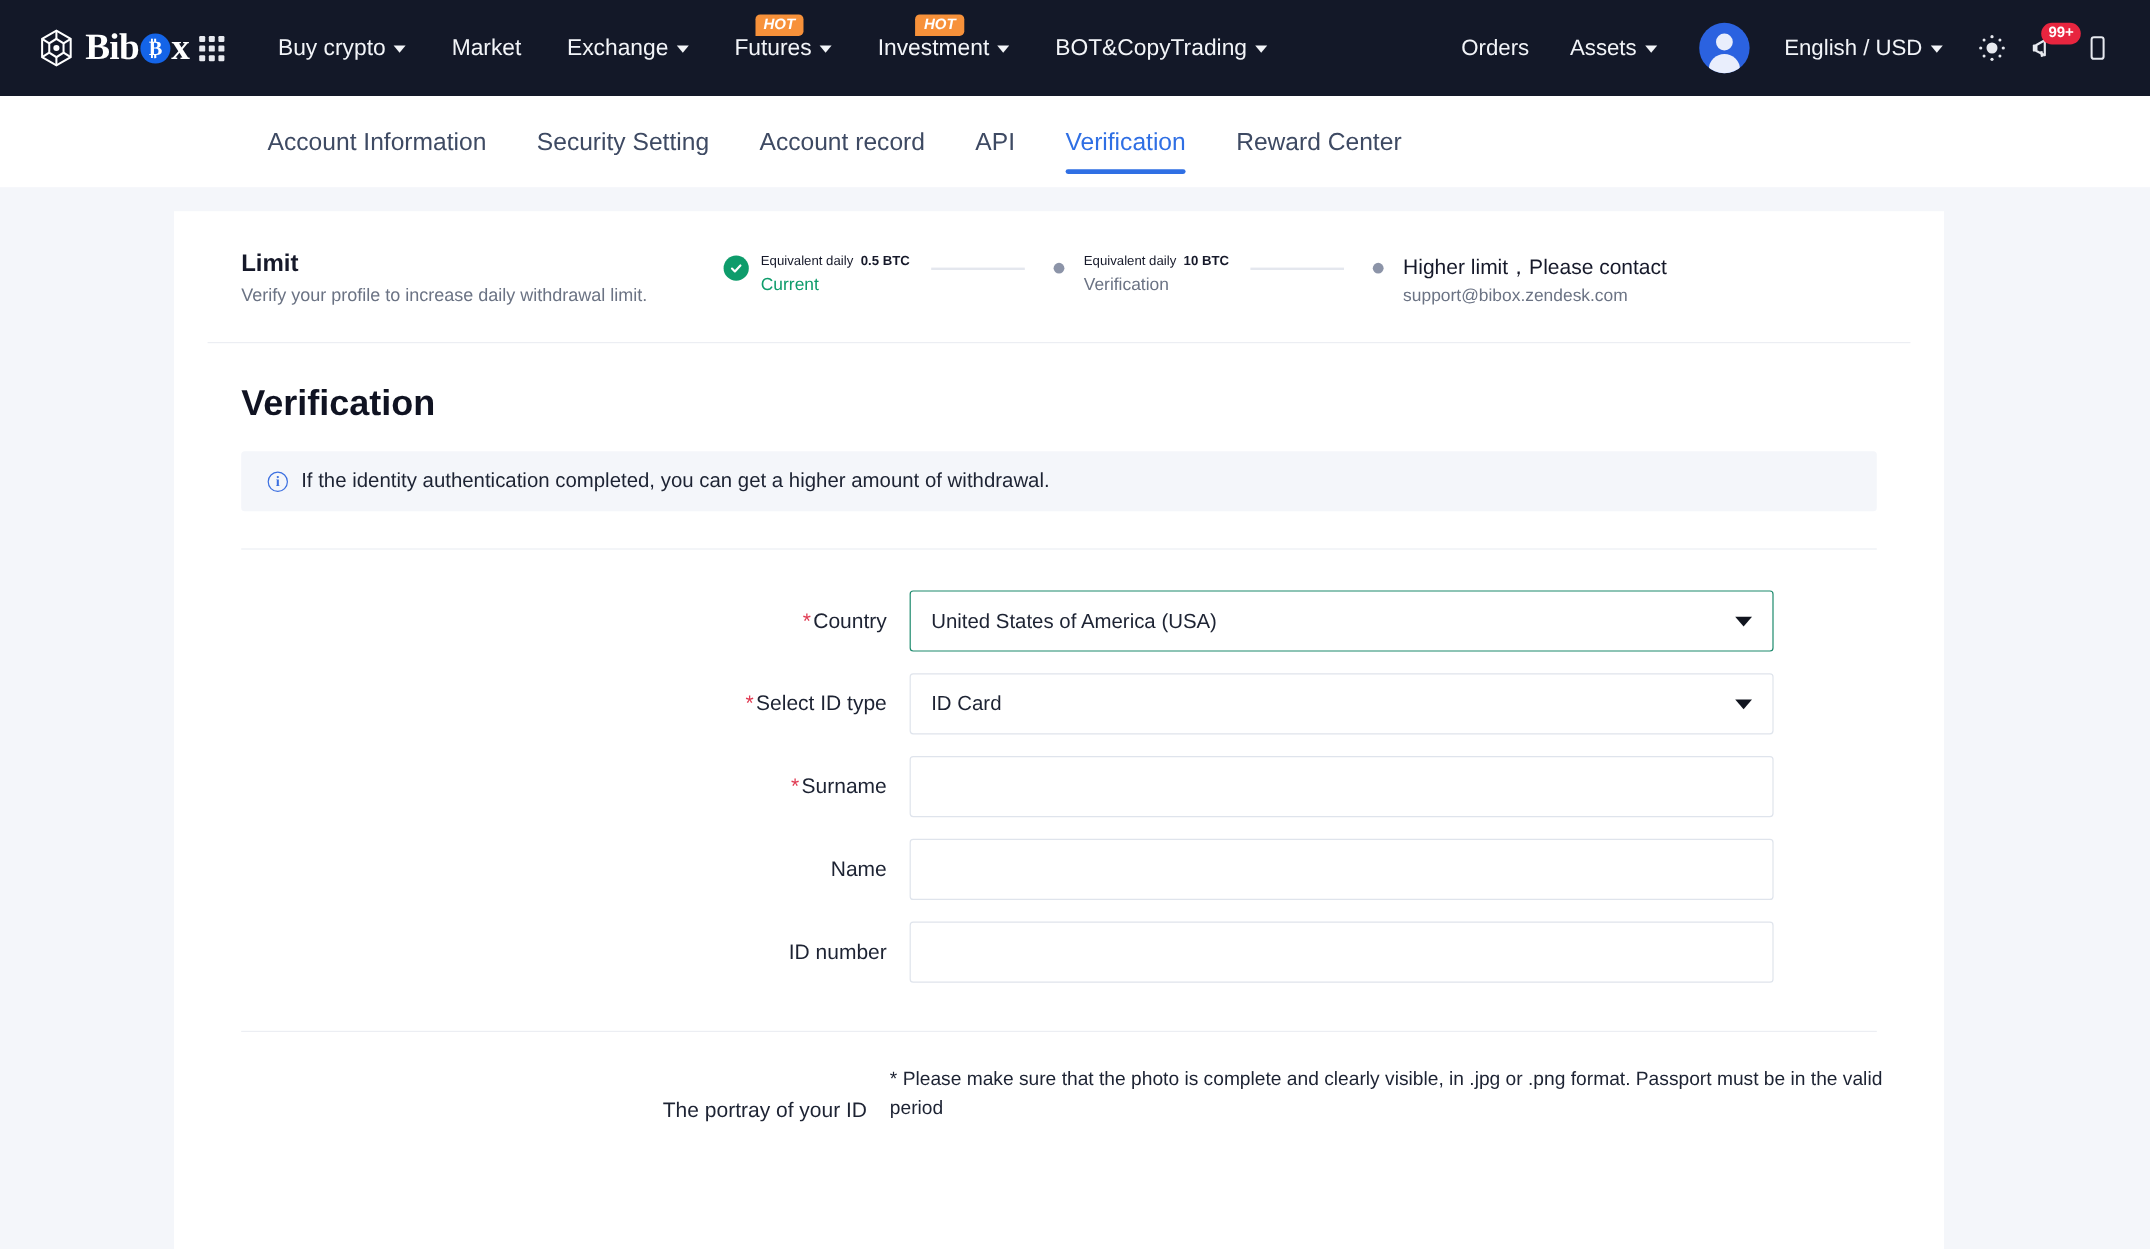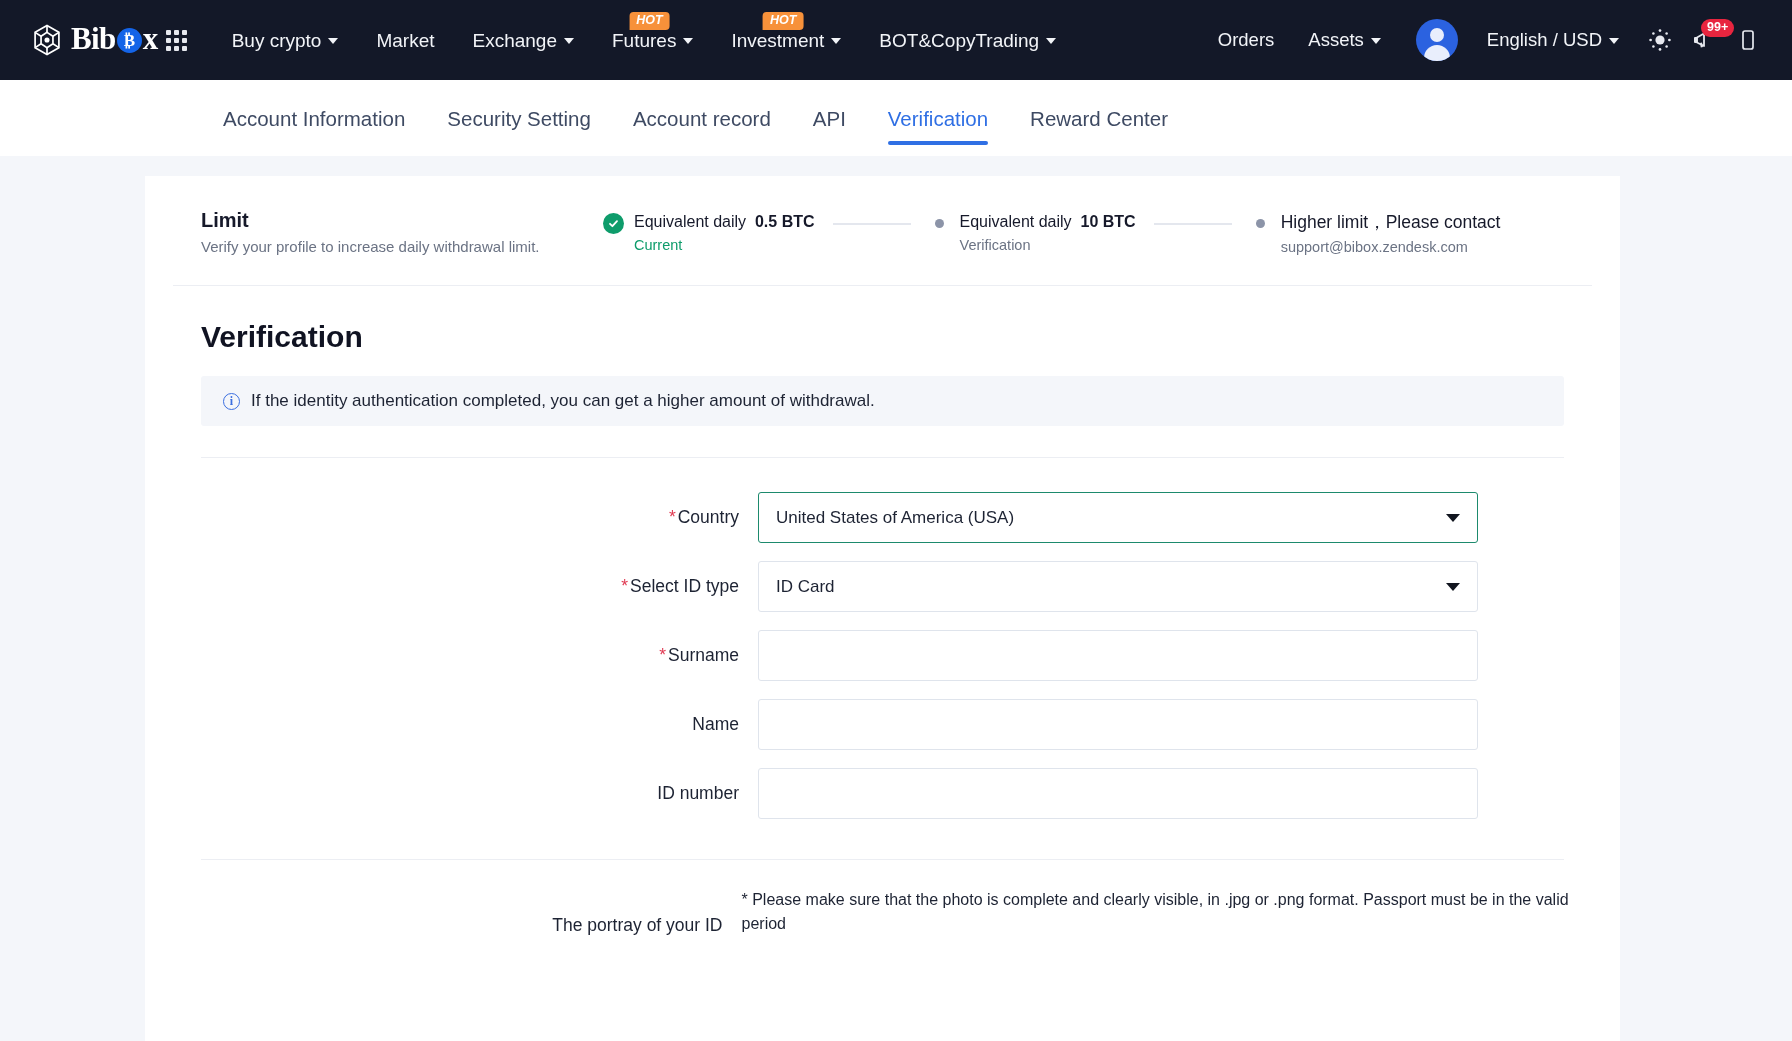--- a/index.html
+++ b/index.html
@@ -222,21 +222,21 @@
     align-items: center;
     justify-content: center;
   }
   .plain-dot {
     width: 9px; height: 9px;
     border-radius: 50%;
     background: #8c94a8;
     margin: 6px 6px 0 6px;
   }
   .step-text { line-height: 1.35; }
-  .step-main { font-size: 16px; color: #16192a; white-space: nowrap; }
+  .step-main { font-size: 11px; color: #16192a; white-space: nowrap; }
   .step-main b { font-weight: 700; }
   .step-sub { font-size: 14.5px; color: #6b7384; margin-top: 3px; }
   .step-sub.current { color: #0e9c6b; }
   .step-line {
     width: 78px;
     height: 2px;
     background: #e4e7ee;
     margin: 12px 18px 0;
     flex: none;
   }

